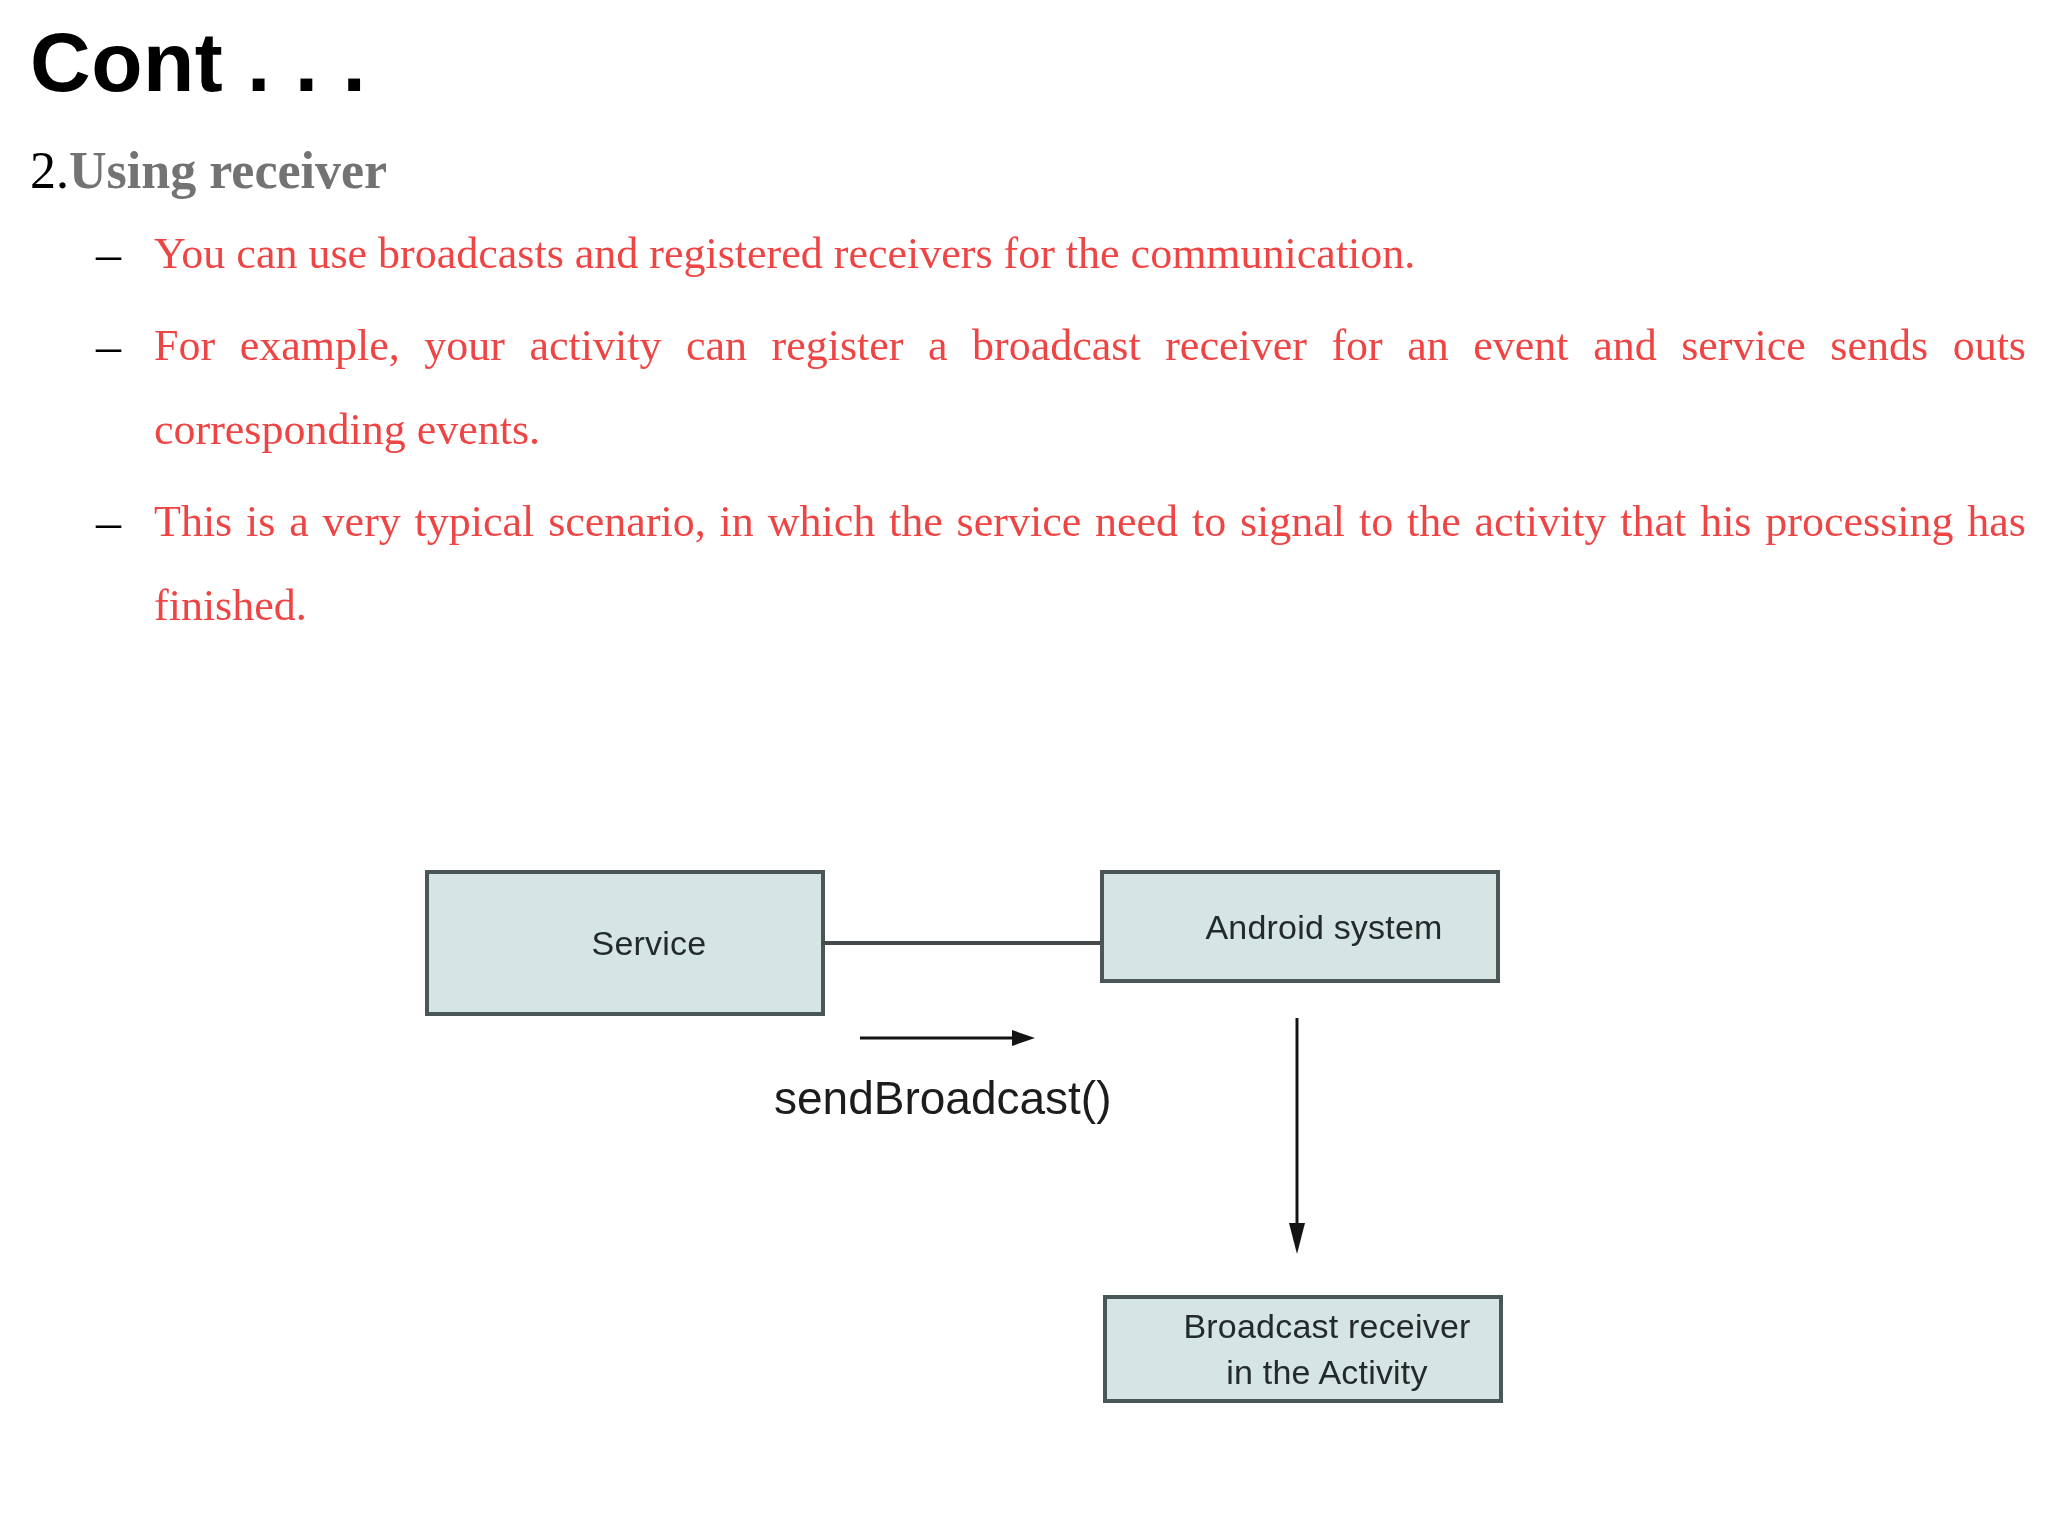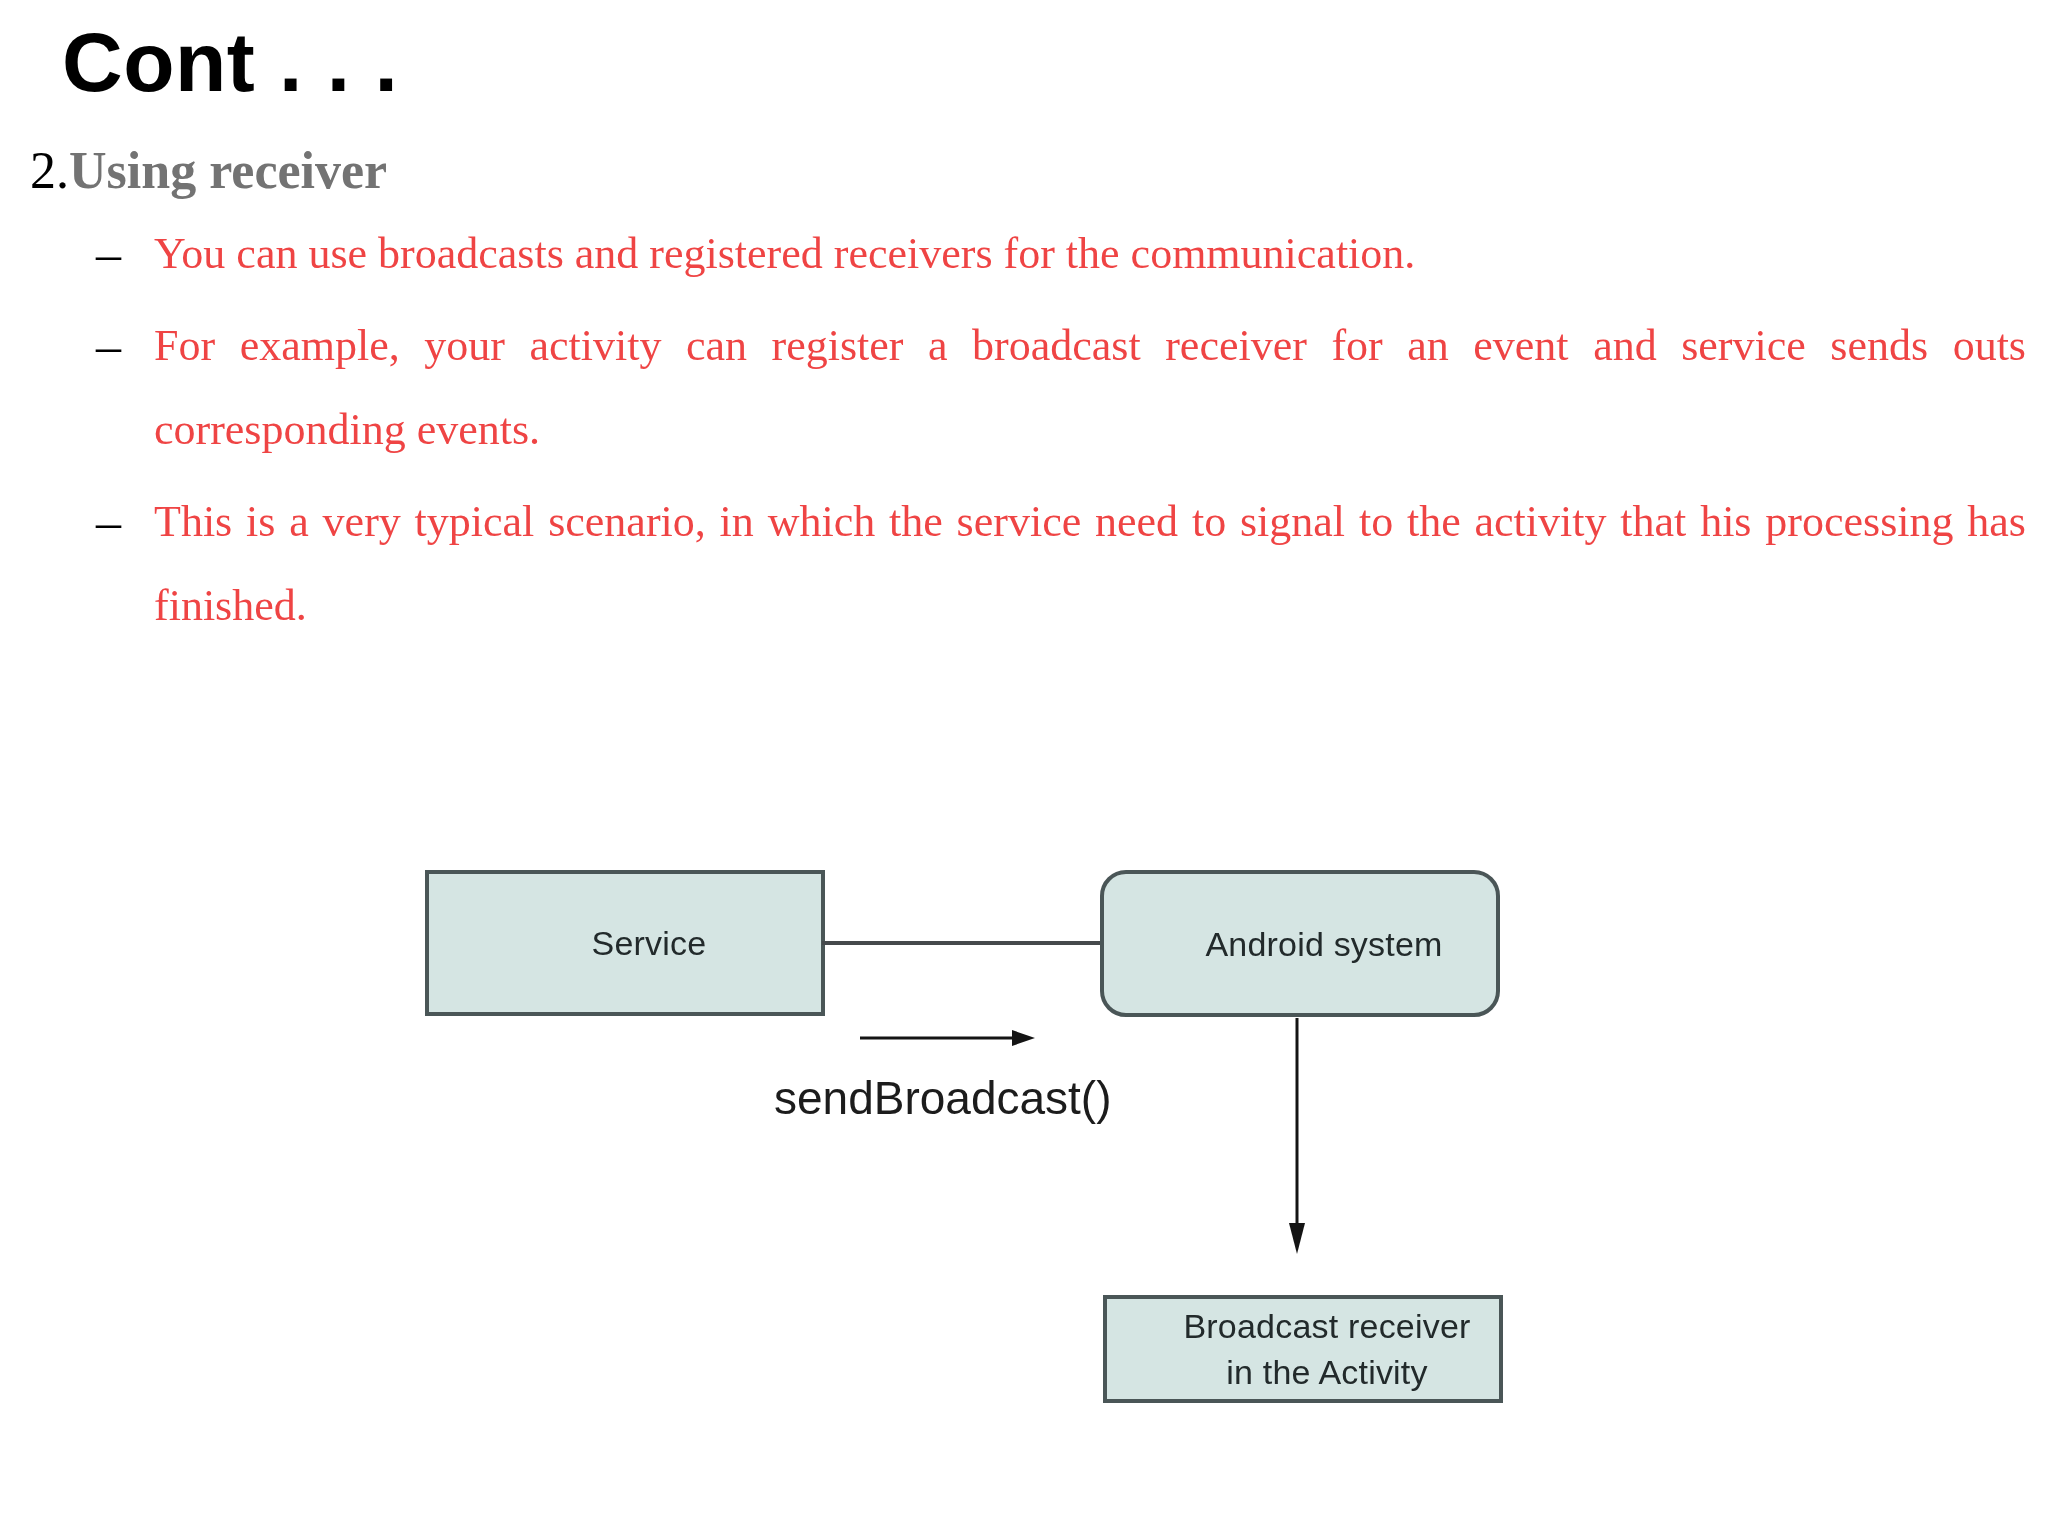--- a/index.html
+++ b/index.html
@@ -21,21 +21,20 @@
     position: absolute;
     left: 30px;
     top: 14px;
     font-family: "Liberation Sans", "DejaVu Sans", sans-serif;
     font-weight: bold;
     font-size: 84px;
     line-height: 96px;
     letter-spacing: 0.5px;
     color: #000000;
     white-space: pre;
-    margin-left: 32px;
   }
 
   
   #heading-row {
     position: absolute;
     left: 30px;
     top: 140px;
     font-size: 52px;
     line-height: 62px;
     white-space: nowrap;
@@ -110,22 +109,21 @@
   #box-service {
     left: 425px;
     top: 870px;
     width: 400px;
     height: 146px;
   }
   #box-android-system {
     left: 1100px;
     top: 870px;
     width: 400px;
-    height: 147px;
-    border-radius: 26px;
+    height: 113px;
   }
   #box-broadcast-receiver {
     left: 1103px;
     top: 1295px;
     width: 400px;
     height: 108px;
   }
 
   
   #connector-line {

